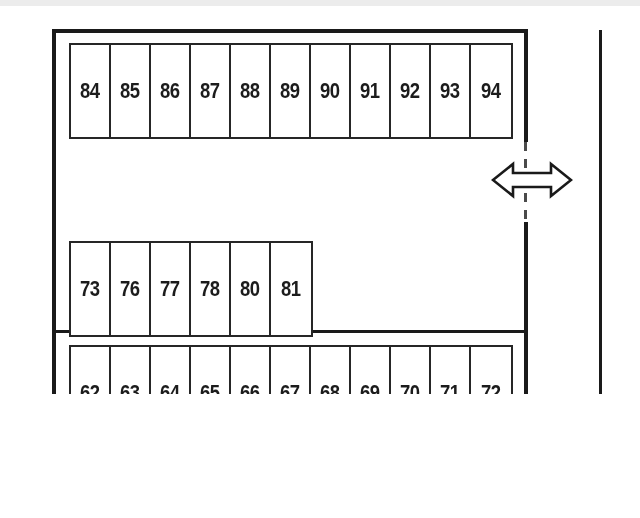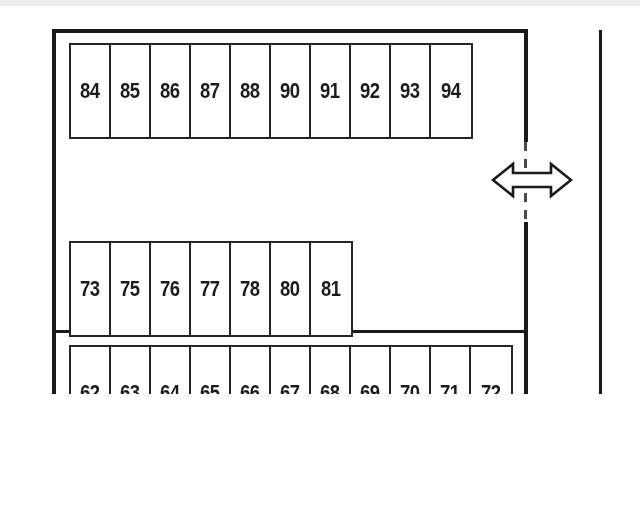--- a/index.html
+++ b/index.html
@@ -174,42 +174,42 @@
     <div class="stall">
         <span class="stall-label">86</span>
       </div>
     <div class="stall">
         <span class="stall-label">87</span>
       </div>
     <div class="stall">
         <span class="stall-label">88</span>
       </div>
     <div class="stall">
+        <span class="stall-label">89</span>
+      </div>
+    <div class="stall">
         <span class="stall-label">90</span>
       </div>
     <div class="stall">
         <span class="stall-label">91</span>
       </div>
     <div class="stall">
         <span class="stall-label">92</span>
       </div>
     <div class="stall">
         <span class="stall-label">93</span>
       </div>
     <div class="stall">
         <span class="stall-label">94</span>
       </div>
   </div>
 
   <div class="stall-row stall-row-middle">
     <div class="stall">
         <span class="stall-label">73</span>
-      </div>
-    <div class="stall">
-        <span class="stall-label">75</span>
       </div>
     <div class="stall">
         <span class="stall-label">76</span>
       </div>
     <div class="stall">
         <span class="stall-label">77</span>
       </div>
     <div class="stall">
         <span class="stall-label">78</span>
       </div>

